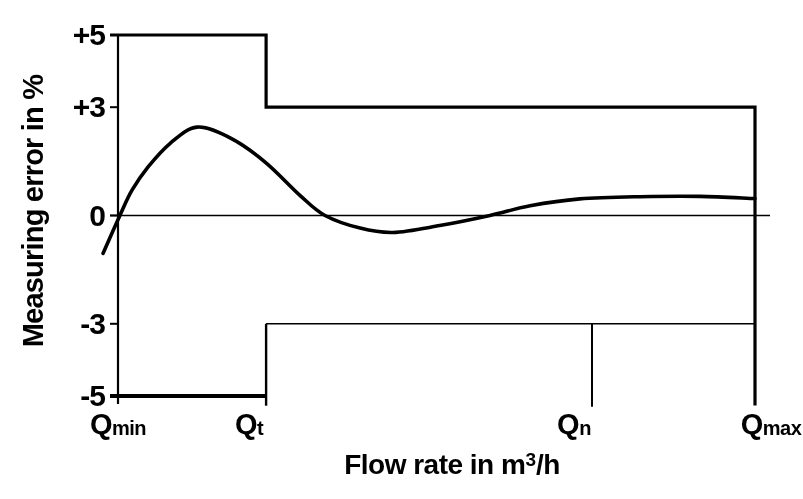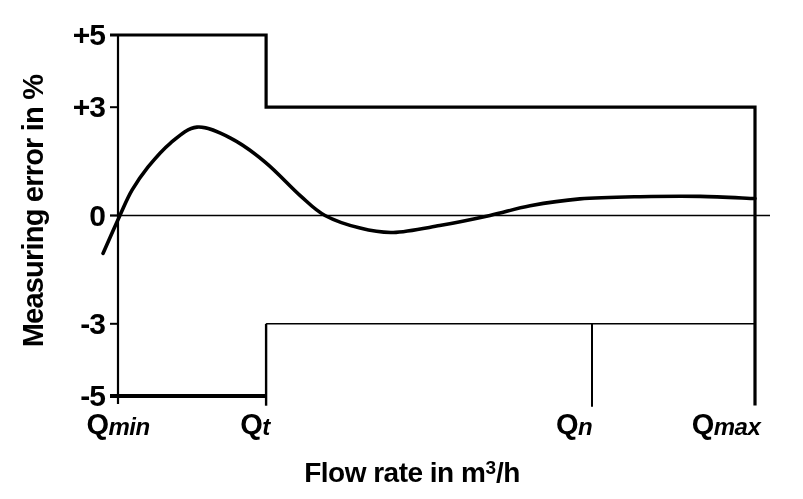--- a/index.html
+++ b/index.html
@@ -11,31 +11,31 @@
   .ytick{
     position:absolute;left:0;width:105px;text-align:right;
     font-size:30px;font-weight:bold;line-height:34px;letter-spacing:-1px;
     white-space:nowrap;
   }
   .xtick{
     position:absolute;top:408px;transform:translateX(-50%);
     font-size:29px;font-weight:bold;white-space:nowrap;letter-spacing:-0.5px;
   }
   .xtick .sub{
-    font-size:24px;font-weight:bold;letter-spacing:-0.5px;
-    position:relative;top:0.04em;font-style:italic;
+    font-size:20px;font-weight:bold;letter-spacing:-0.5px;
+    position:relative;top:0.04em;
   }
   .ylabel{
     position:absolute;left:33px;top:211px;
     transform:translate(-50%,-50%) rotate(-90deg);
     font-size:29px;font-weight:bold;white-space:nowrap;letter-spacing:-0.8px;
   }
   .xlabel{
-    position:absolute;left:412px;top:449px;transform:translateX(-50%);
-    font-size:28px;font-weight:bold;white-space:nowrap;letter-spacing:-0.5px;margin-top:8px;
+    position:absolute;left:452px;top:449px;transform:translateX(-50%);
+    font-size:28px;font-weight:bold;white-space:nowrap;letter-spacing:-0.5px;
   }
   .xlabel .sup{
     font-size:19px;font-weight:bold;position:relative;top:-0.42em;letter-spacing:0;
   }
 </style>
 </head>
 <body>
 
 <div class="figure">
 
@@ -59,23 +59,23 @@
 
   <div id="y-tick-labels">
       <div class="ytick" style="top: 18px;">+5</div>
       <div class="ytick" style="top: 90.2px;">+3</div>
       <div class="ytick" style="top: 198.5px;">0</div>
       <div class="ytick" style="top: 306.8px;">-3</div>
       <div class="ytick" style="top: 379px;">-5</div>
     </div>
   <div id="x-tick-labels">
       <div class="xtick" style="left: 118px;"><span>Q</span><span class="sub">min</span></div>
-      <div class="xtick" style="left: 255px;"><span>Q</span><span class="sub">t</span></div>
+      <div class="xtick" style="left: 249px;"><span>Q</span><span class="sub">t</span></div>
       <div class="xtick" style="left: 574px;"><span>Q</span><span class="sub">n</span></div>
-      <div class="xtick" style="left: 726px;"><span>Q</span><span class="sub">max</span></div>
+      <div class="xtick" style="left: 771px;"><span>Q</span><span class="sub">max</span></div>
     </div>
 
   <div class="ylabel">Measuring error in %</div>
 
   <div class="xlabel">
     <span>Flow rate in m</span><span class="sup">3</span><span>/h</span>
   </div>
 
 </div>
 

